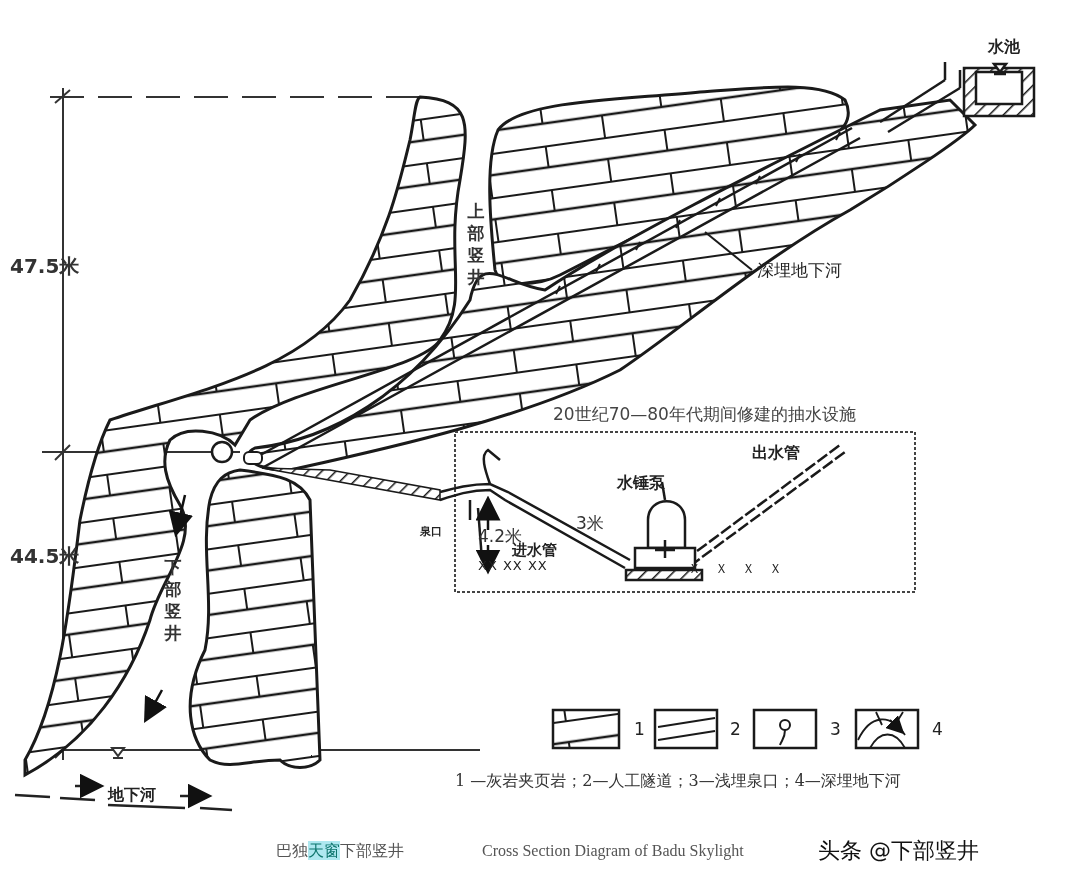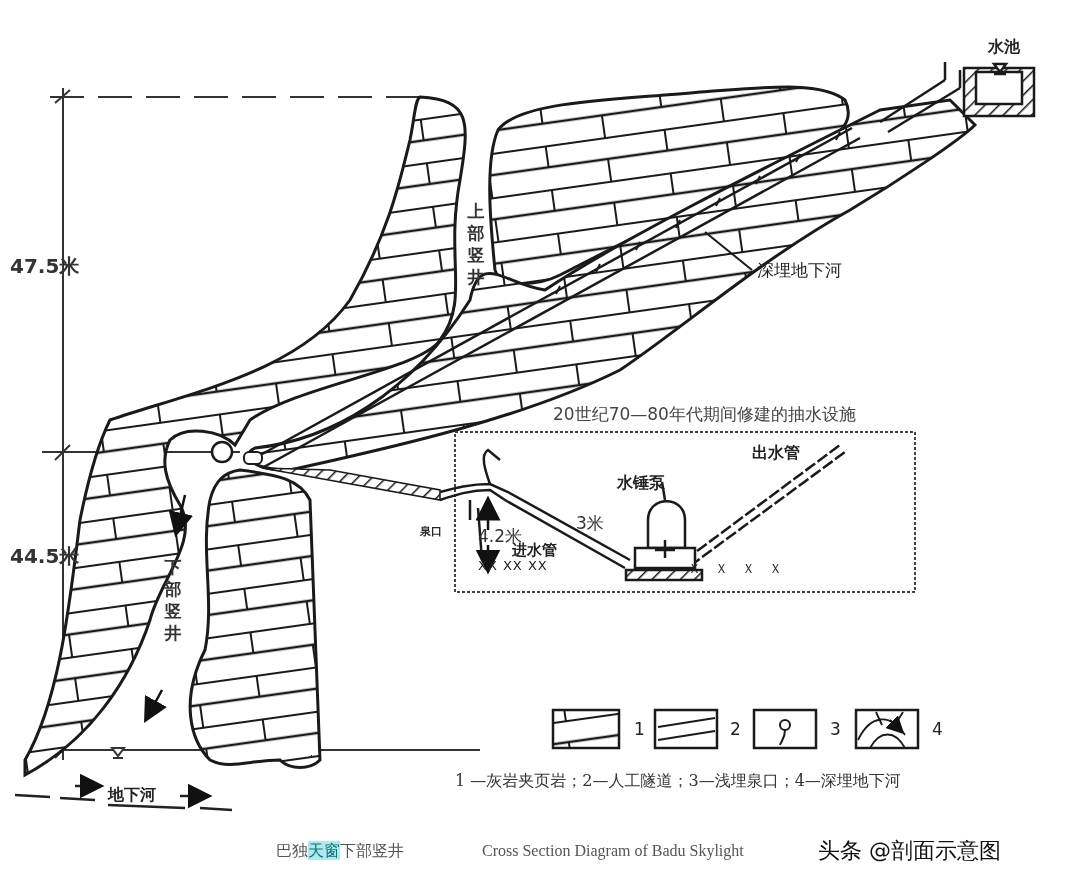--- a/index.html
+++ b/index.html
@@ -186,13 +186,13 @@
 <div class="lbl legend-num" style="left:730px; top:719px;">2</div>
 <div class="lbl legend-num" style="left:830px; top:719px;">3</div>
 <div class="lbl legend-num" style="left:932px; top:719px;">4</div>
 
 <div class="lbl legend-desc" style="left:455px; top:771px;">1 —灰岩夹页岩；2—人工隧道；3—浅埋泉口；4—深埋地下河</div>
 
 <div class="lbl caption-cn" style="left:276px; top:841px;">
   <span>巴独</span><span class="hl">天窗</span><span>下部竖井</span>
 </div>
 <div class="lbl caption-en" style="left:482px; top:842px;">Cross Section Diagram of Badu Skylight</div>
-<div class="lbl watermark" style="left:818px; top:836px;">头条 @剖面示意图</div>
+<div class="lbl watermark" style="left:818px; top:836px;">头条 @下部竖井</div>
 
 </body></html>

